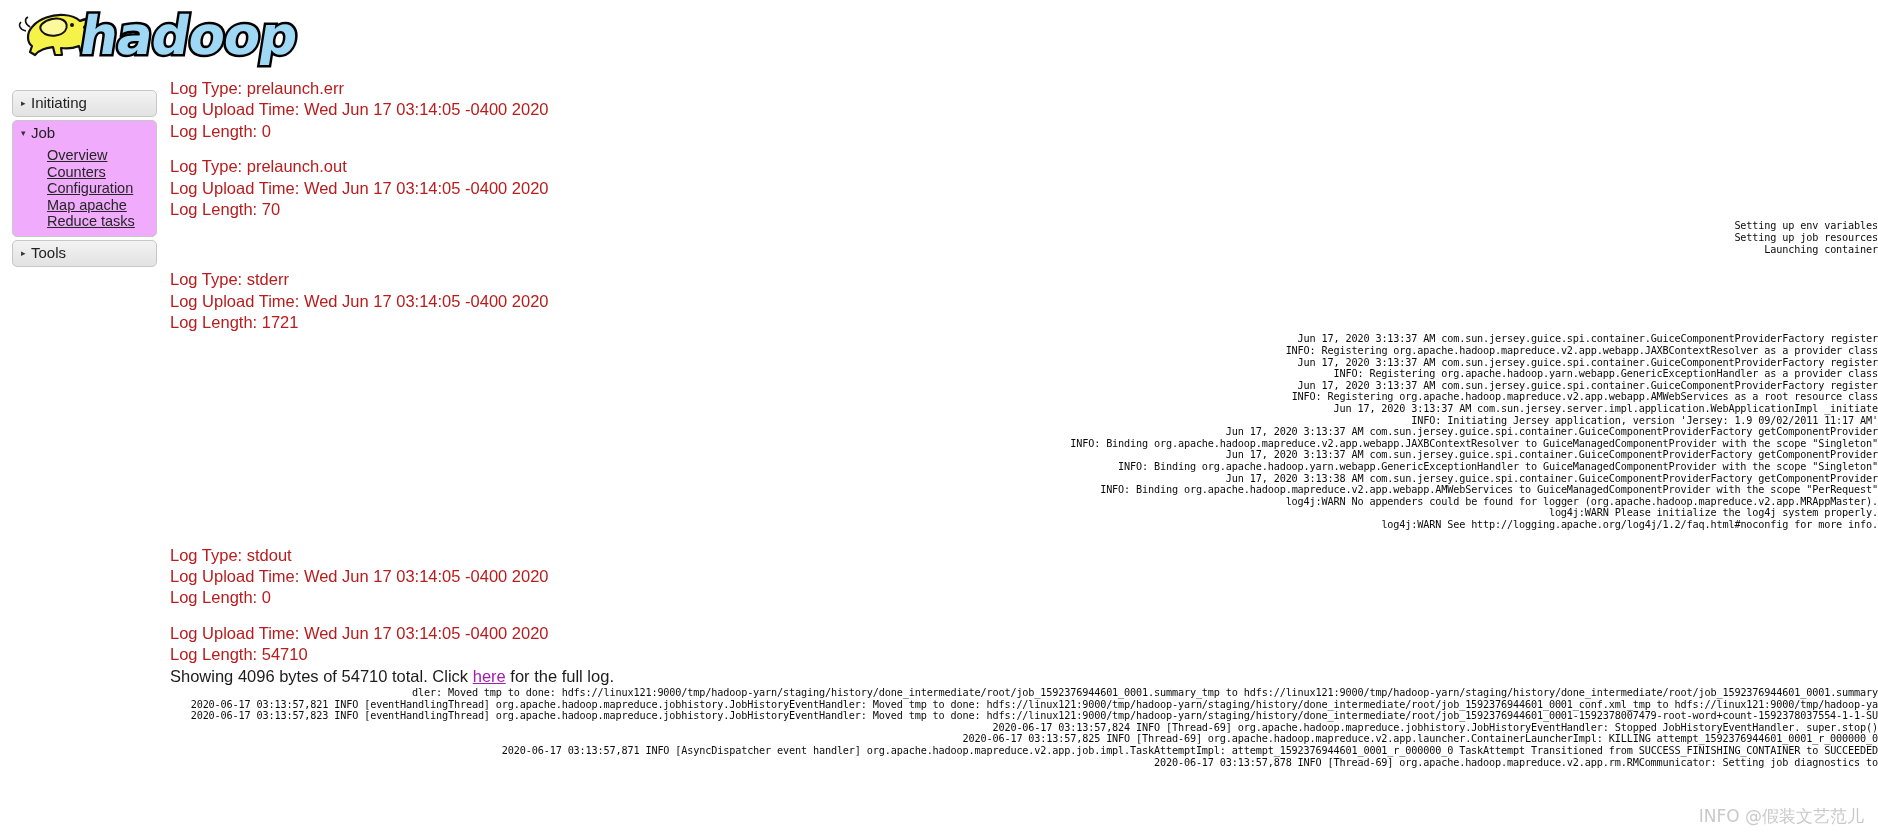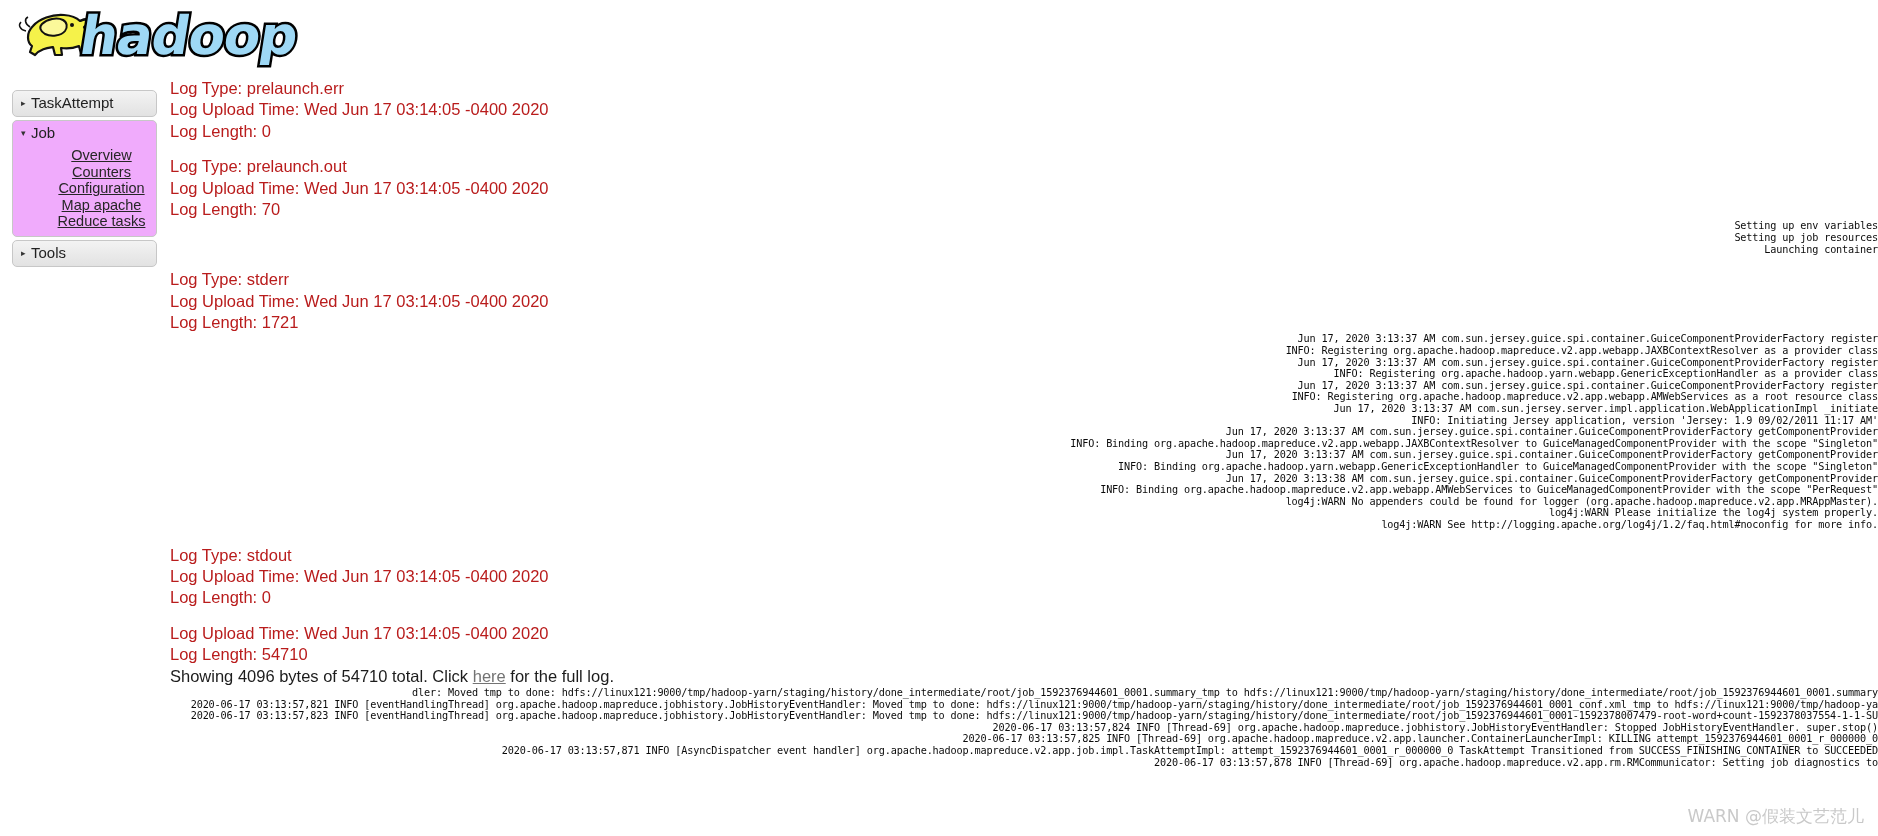--- a/index.html
+++ b/index.html
@@ -72,21 +72,20 @@
     vertical-align: 2px;
   }
   .nav-links {
     padding: 1px 0 6px 0;
     margin: 0;
     list-style: none;
   }
   .nav-links li {
     padding: 0 0 0 34px;
     line-height: 16.5px;
-    text-align: center;
   }
   .nav-links a {
     font-size: 14.5px;
     color: #262626;
     text-decoration: underline;
     cursor: pointer;
   }
 
   
   #content {
@@ -108,21 +107,21 @@
     font-family: "Liberation Sans", sans-serif;
   }
 
   .showing-line {
     font-size: 16.5px;
     color: #1c1c1c;
     line-height: 21.4px;
     white-space: nowrap;
   }
   .showing-line a {
-    color: #737373;
+    color: #a21caf;
     text-decoration: underline;
     cursor: pointer;
   }
 
   pre.log-body {
     margin: 0;
     padding: 0;
     font-family: "DejaVu Sans Mono", "Liberation Mono", monospace;
     font-size: 10.2px;
     line-height: 11.6px;
@@ -171,21 +170,21 @@
           <text x="0" y="52" font-family="DejaVu Sans, sans-serif" font-size="53" font-weight="bold" fill="#9ed8f5" stroke="#000000" stroke-width="5" paint-order="stroke" letter-spacing="-1">hadoop</text>
         </g>
       </svg>
     </div>
   </div>
 
   <div id="sidebar">
 
     <div class="nav-section collapsed">
       <div class="nav-head">
-        <span class="tri">▸</span><span>TaskAttempt</span>
+        <span class="tri">▸</span><span>Initiating</span>
       </div>
     </div>
 
     <div class="nav-section">
       <div class="nav-head">
         <span class="tri">▾</span><span>Job</span>
       </div>
       <ul class="nav-links">
         <li>
           <a>Overview</a>
@@ -269,15 +268,15 @@
 2020-06-17 03:13:57,821 INFO [eventHandlingThread] org.apache.hadoop.mapreduce.jobhistory.JobHistoryEventHandler: Moved tmp to done: hdfs://linux121:9000/tmp/hadoop-yarn/staging/history/done_intermediate/root/job_1592376944601_0001_conf.xml_tmp to hdfs://linux121:9000/tmp/hadoop-ya
 2020-06-17 03:13:57,823 INFO [eventHandlingThread] org.apache.hadoop.mapreduce.jobhistory.JobHistoryEventHandler: Moved tmp to done: hdfs://linux121:9000/tmp/hadoop-yarn/staging/history/done_intermediate/root/job_1592376944601_0001-1592378007479-root-word+count-1592378037554-1-1-SU
 2020-06-17 03:13:57,824 INFO [Thread-69] org.apache.hadoop.mapreduce.jobhistory.JobHistoryEventHandler: Stopped JobHistoryEventHandler. super.stop()
 2020-06-17 03:13:57,825 INFO [Thread-69] org.apache.hadoop.mapreduce.v2.app.launcher.ContainerLauncherImpl: KILLING attempt_1592376944601_0001_r_000000_0
 2020-06-17 03:13:57,871 INFO [AsyncDispatcher event handler] org.apache.hadoop.mapreduce.v2.app.job.impl.TaskAttemptImpl: attempt_1592376944601_0001_r_000000_0 TaskAttempt Transitioned from SUCCESS_FINISHING_CONTAINER to SUCCEEDED
 2020-06-17 03:13:57,878 INFO [Thread-69] org.apache.hadoop.mapreduce.v2.app.rm.RMCommunicator: Setting job diagnostics to</pre>
     </div>
 
   </div>
 
-  <div id="watermark">WARN @假装文艺范儿</div>
+  <div id="watermark">INFO @假装文艺范儿</div>
 
 </div>
 
 </body></html>

